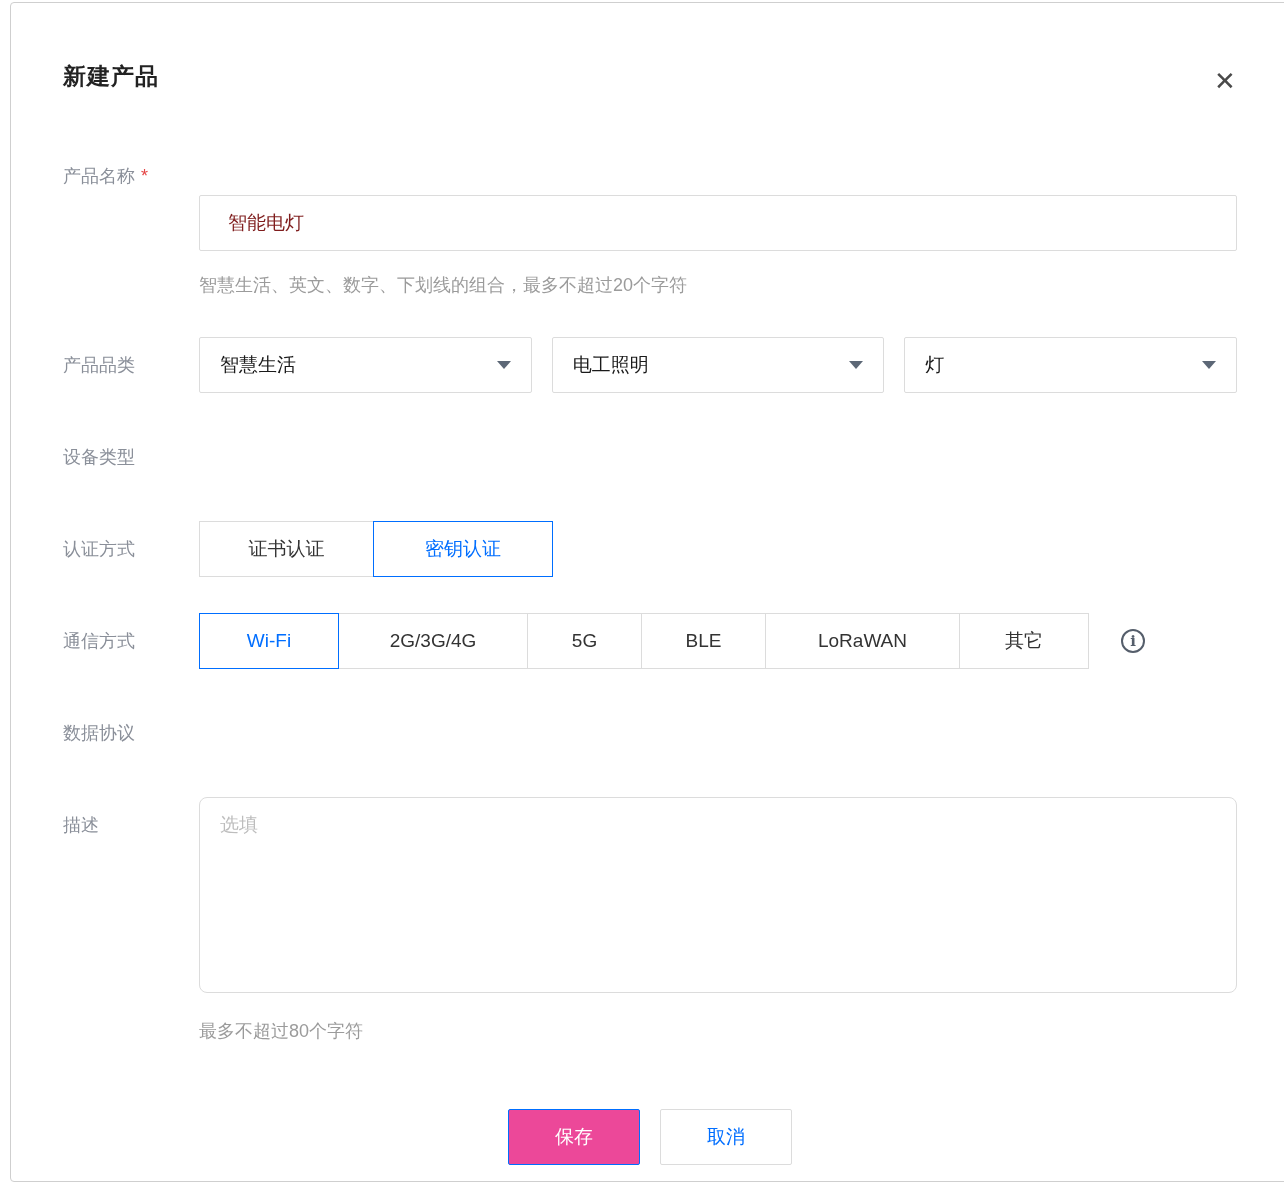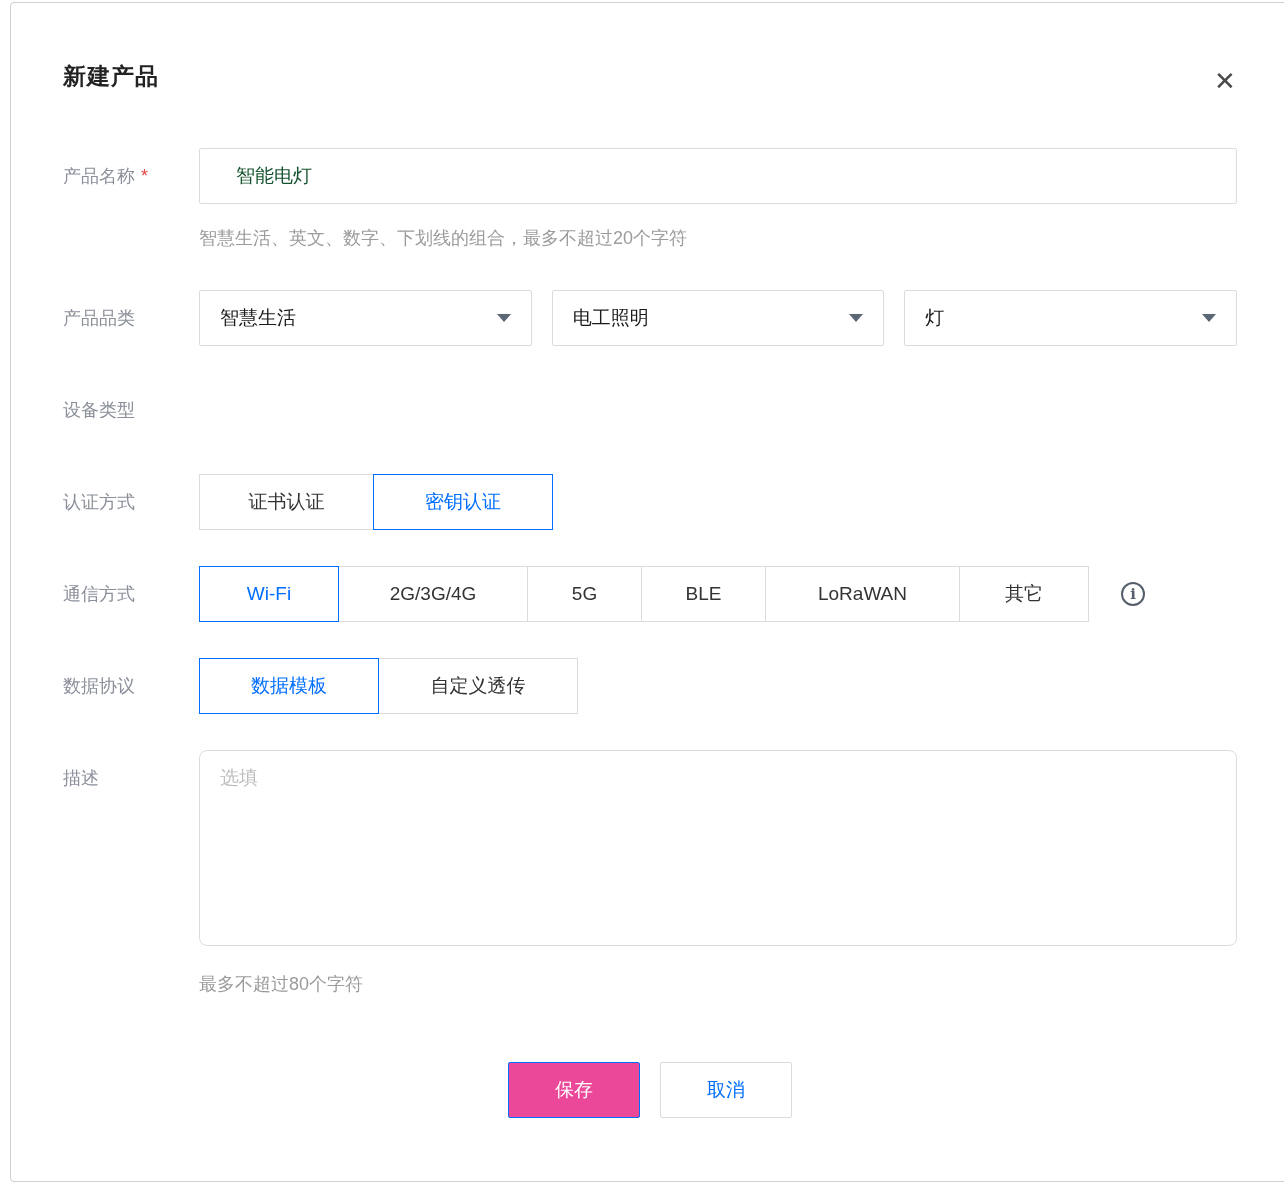--- a/index.html
+++ b/index.html
@@ -39,24 +39,25 @@
     font-size: 18px; color: #8a8f99;
     line-height: 56px;
     white-space: nowrap;
   }
   .req { color: #e54545; margin-left: 6px; font-size: 18px; }
   .form-field { flex: 1 1 auto; }
 
   .text-input {
     width: 100%; height: 56px;
     border: 1px solid #dcdcdc; border-radius: 2px;
-    font-size: 19px; color: #14532d;
-    padding: 0 36px;
+    font-size: 19px; color: #7f1d1d;
+    padding: 0 28px;
     font-family: "Liberation Sans", "DejaVu Sans", sans-serif;
     outline: none;
+    margin-top: 47px;
   }
   .helper {
     margin-top: 22px;
     font-size: 18px; color: #9b9b9b;
   }
 
   .select-row { display: flex; gap: 20px; }
   .select-box {
     flex: 1 1 0; height: 56px;
     border: 1px solid #dcdcdc; border-radius: 2px;
@@ -190,24 +191,20 @@
         <button class="opt" style="width:115px">5G</button>
         <button class="opt" style="width:125px">BLE</button>
         <button class="opt" style="width:195px">LoRaWAN</button>
         <button class="opt" style="width:130px">其它</button>
         <span class="info-icon">i</span>
       </div>
     </div>
 
     <div class="form-row">
       <div class="form-label">数据协议</div>
-      <div class="form-field btn-group">
-        <button class="opt selected" style="width:180px">数据模板</button>
-        <button class="opt" style="width:200px">自定义透传</button>
-      </div>
     </div>
 
     <div class="form-row" style="margin-bottom:0">
       <div class="form-label">描述</div>
       <div class="form-field">
         <textarea class="textarea" placeholder="选填" style=""></textarea>
         <div class="helper">最多不超过80个字符</div>
       </div>
     </div>
 

